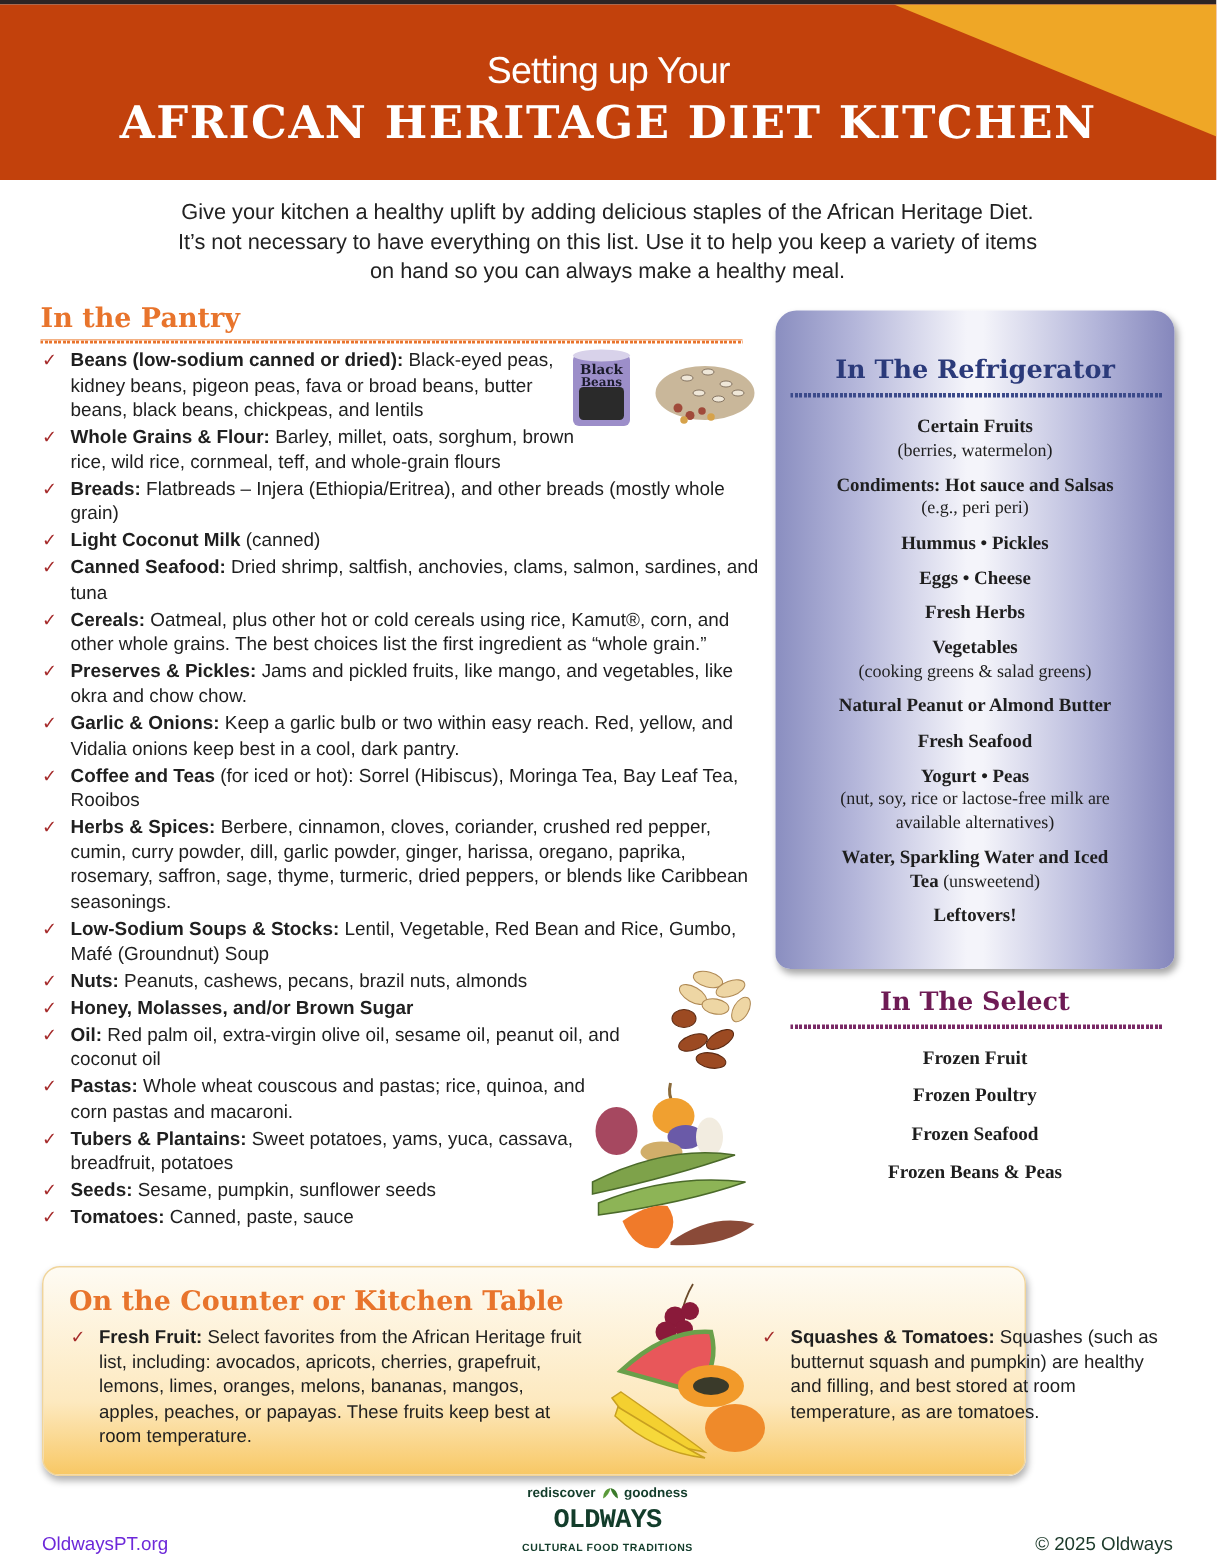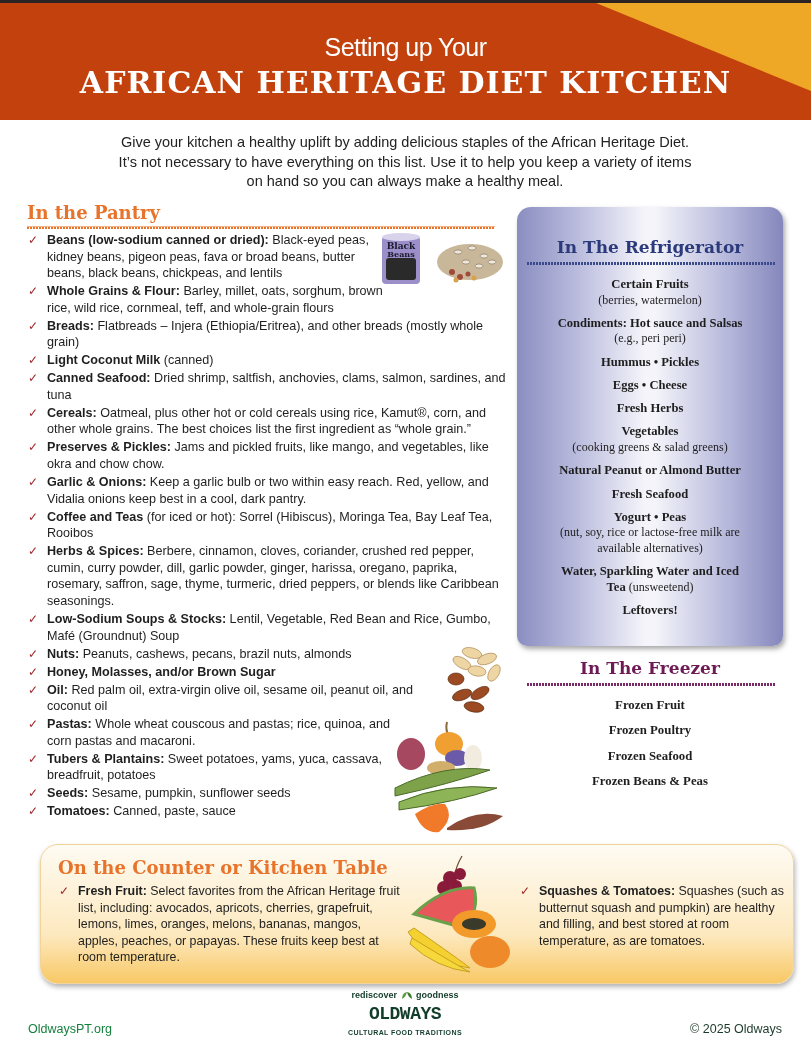--- a/index.html
+++ b/index.html
@@ -39,30 +39,30 @@
     box-shadow: 2px 3px 5px rgba(0,0,0,0.35); }
   .sect-title { position: absolute; left: 0; width: 266px; text-align: center; font-family: "DejaVu Serif", serif;
     font-weight: bold; font-size: 17px; }
   .sect-rule { position: absolute; left: 10px; width: 248px; height: 3px; }
   .fridge-items { position: absolute; left: 0; width: 266px; text-align: center; list-style: none; font-family: Liberation Serif, serif; }
   .fridge-items li { font-size: 12.6px; line-height: 15.5px; margin-bottom: 7.8px; color: #1e1e1e; }
   .fridge-items b { font-weight: bold; }
   .fridge-items .note { font-weight: normal; font-size: 12px; }
   .freezer-items li { font-size: 12.8px; font-weight: bold; margin-bottom: 9.9px; line-height: 15.5px; }
 
-  .counter { position: absolute; left: 28px; top: 844px; width: 754px; height: 140px; border-radius: 18px;
+  .counter { position: absolute; left: 28px; top: 844px; width: 656px; height: 140px; border-radius: 12px;
     background: linear-gradient(180deg, #fefbf3 0%, #fde9bf 65%, #f8c865 100%);
-    box-shadow: 1px 3px 5px rgba(0,0,0,0.3); border: 1px solid #f0d49a; margin-left: 12px; }
+    box-shadow: 1px 3px 5px rgba(0,0,0,0.3); border: 1px solid #f0d49a; }
   .counter-title { position: absolute; left: 17px; top: 12px; font-family: "DejaVu Serif", serif; font-weight: bold;
     font-size: 18px; color: #e8742c; }
   .counter-item { position: absolute; font-size: 12.4px; line-height: 16.6px; padding-left: 19px; color: #1f1f1f; }
   .counter-item b { font-weight: bold; }
   .img-fruit { position: absolute; left: 404px; top: 852px; width: 110px; height: 125px; }
 
-  .footer-left { position: absolute; left: 28px; top: 1022px; font-size: 12.5px; color: #15803d; }
+  .footer-left { position: absolute; left: 28px; top: 1022px; font-size: 12.5px; color: #6d28d9; }
   .footer-right { position: absolute; right: 29px; top: 1022px; font-size: 12.5px; color: #1c3a2a; }
   .logo { position: absolute; left: 330px; top: 990px; width: 150px; text-align: center; color: #133d2b; }
   .logo .tag { font-size: 9px; font-weight: bold; line-height: 11px; }
   .logo .tag .leaf { display: inline-block; width: 14px; height: 9px; vertical-align: middle; }
   .logo .name { font-size: 18px; font-weight: bold; line-height: 27px; letter-spacing: -0.5px; font-family: Liberation Mono, monospace; }
   .logo .sub { font-size: 7px; font-weight: bold; letter-spacing: 0.4px; margin-top: 1px; }
 </style>
 </head>
 <body>
 
@@ -168,21 +168,21 @@
     <li><b>Eggs • Cheese</b></li>
     <li><b>Fresh Herbs</b></li>
     <li><b>Vegetables</b><br><span class="note">(cooking greens &amp; salad greens)</span></li>
     <li><b>Natural Peanut or Almond Butter</b></li>
     <li><b>Fresh Seafood</b></li>
     <li style="padding:0 34px"><b>Yogurt • Peas</b><br><span class="note">(nut, soy, rice or lactose-free milk are available alternatives)</span></li>
     <li style="padding:0 42px"><b>Water, Sparkling Water and Iced Tea</b><span class="note"> (unsweetend)</span></li>
     <li><b>Leftovers!</b></li>
   </ul>
 
-  <div class="sect-title" style="top:451px;color:#6e1b55">In The Freezer</div>
+  <div class="sect-title" style="top:451px;color:#6e1b55">In The Select</div>
   <div class="sect-rule" style="top:476px;background:repeating-linear-gradient(90deg,#7a2a66 0 2px,transparent 2px 3px)"></div>
   <ul class="fridge-items freezer-items" style="top:491px">
     <li>Frozen Fruit</li>
     <li>Frozen Poultry</li>
     <li>Frozen Seafood</li>
     <li>Frozen Beans &amp; Peas</li>
   </ul>
 </div>
 
 <div class="counter">

